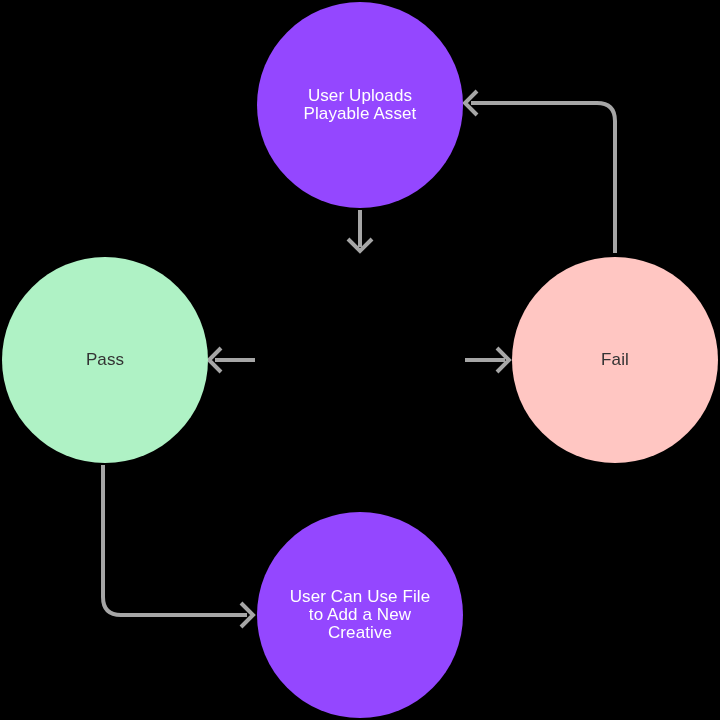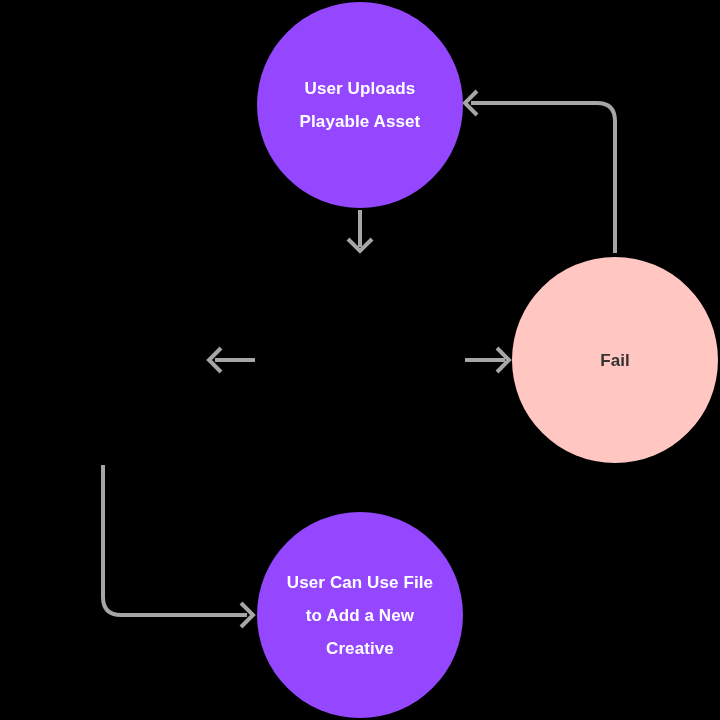--- a/index.html
+++ b/index.html
@@ -34,22 +34,22 @@
     stroke-linecap:butt;
     stroke-linejoin:miter;
   }
   .node{
     position:absolute;
     width:206px;height:206px;
     border-radius:50%;
     display:flex;align-items:center;justify-content:center;
     text-align:center;
     font-size:17px;
-    line-height:33px;
-    font-weight:700;
+    line-height:18px;
+    font-weight:400;
     letter-spacing:.1px;
     white-space:pre-line;
   }
   .node--purple{background:var(--node-purple);color:var(--text-on-purple);}
   .node--green{background:var(--node-green);color:var(--text-on-light);}
   .node--pink{background:var(--node-pink);color:var(--text-on-light);}
   .node--upload{left:257px;top:2px;}
   .node--review{left:257px;top:257px;}
   .node--pass{left:2px;top:257px;}
   .node--fail{left:512px;top:257px;}
@@ -87,20 +87,23 @@
       <polyline points="241,603 253,615 241,627"></polyline>
     </g>
   </svg>
 
   <div class="node node--purple node--upload">
     <span>User Uploads
 Playable Asset</span>
   </div>
 
 
+  <div class="node node--green node--pass">
+    <span>Pass</span>
+  </div>
 
   <div class="node node--purple node--use-file">
     <span>User Can Use File
 to Add a New
 Creative</span>
   </div>
 
   <div class="node node--pink node--fail">
     <span>Fail</span>
   </div>

